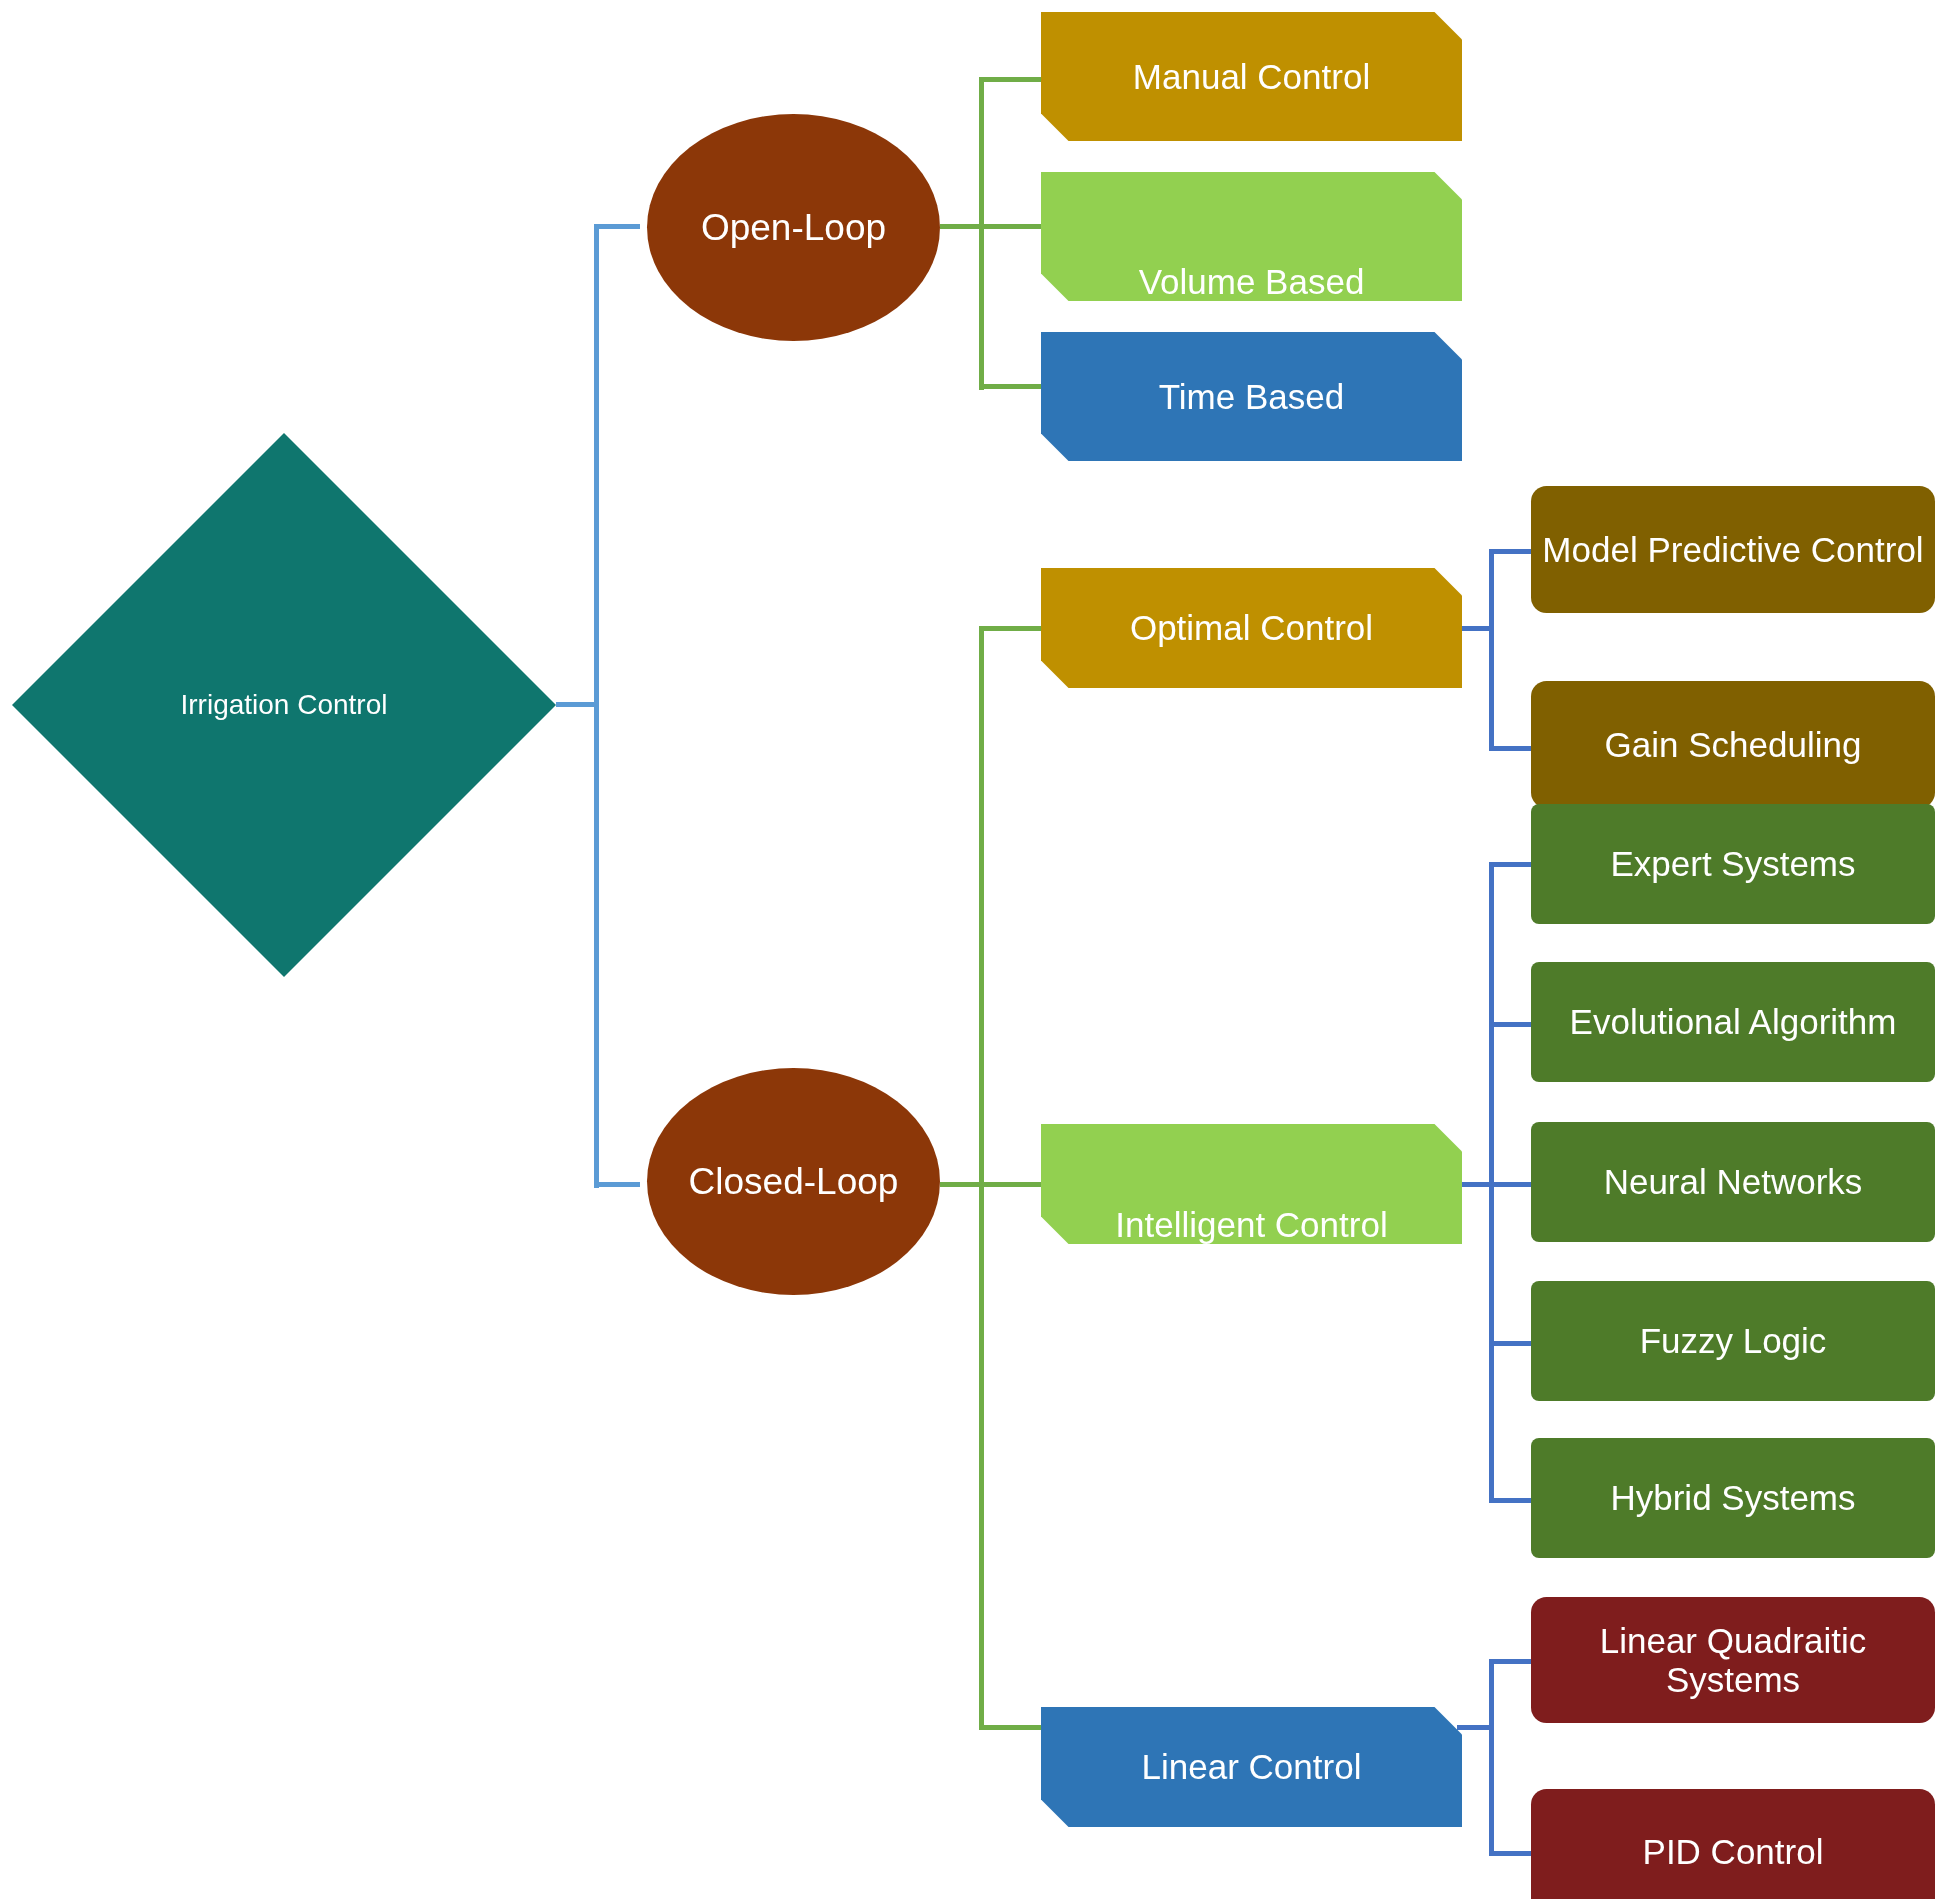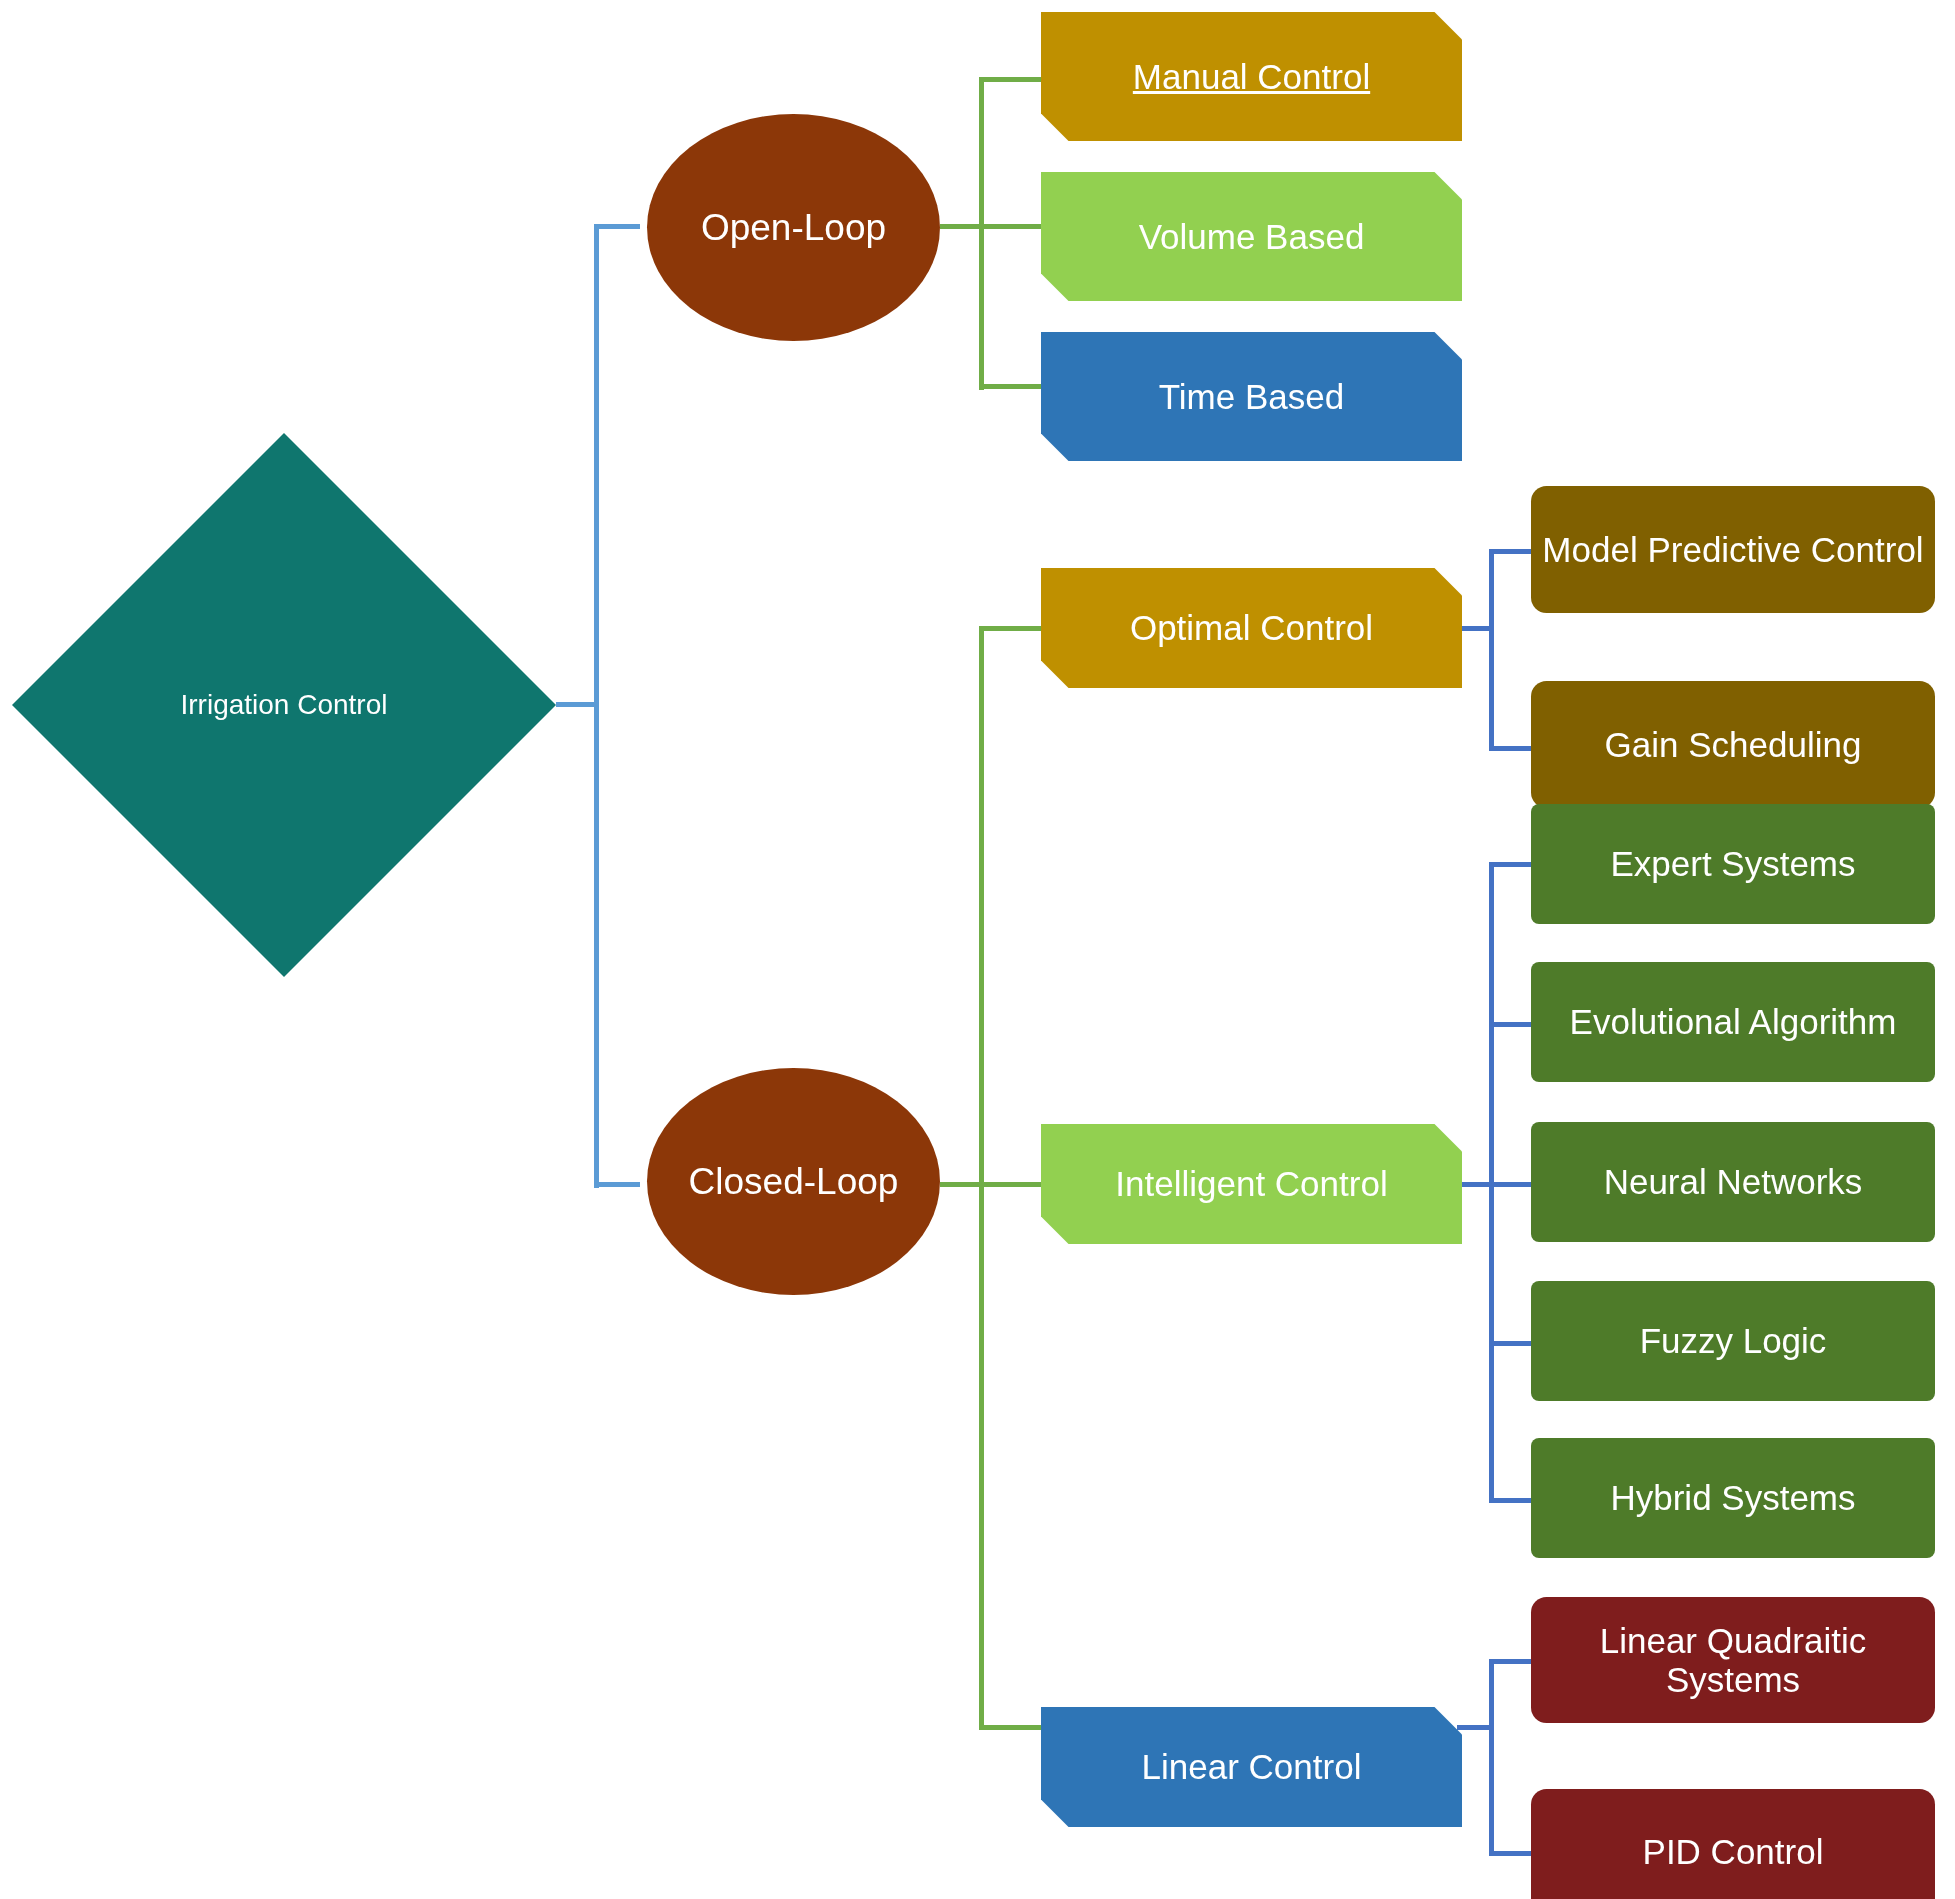--- a/index.html
+++ b/index.html
@@ -37,21 +37,21 @@
     border-radius:50%;
     font-size:37px;
   }
 
   
   .chev{
     clip-path:polygon(0 0, calc(100% - 27.5px) 0, 100% 27.5px, 100% 100%, 27.5px 100%, 0 calc(100% - 27.5px));
     font-size:35px;
   }
   .chev.gold   { background:#BF9000; }
-  .chev.lgreen { background:#92D050; }
+  .chev.lgreen { background:#92D050;align-items:flex-end; }
   .chev.blue   { background:#2E75B6; }
 
   
   .rbox{
     border-radius:15.5px;
     font-size:35px;
   }
   .rbox.darkgold { background:#806000; }
   .rbox.dgreen   { background:#4E7B29;border-radius:8px; }
   .rbox.dblue    { background:#7f1d1d; }
@@ -109,21 +109,21 @@
   </div>
 
   <div class="node ellipse" style="left:647px; top:114px; width:293px; height:227px;">
     <span>Open-Loop</span>
   </div>
 
   <div class="node ellipse" style="left:647px; top:1068px; width:293px; height:227px;">
     <span>Closed-Loop</span>
   </div>
 
-  <div class="node chev gold" style="left:1041px; top:12px; width:421px; height:129px;text-decoration:underline;">
+  <div class="node chev gold" style="left:1041px; top:12px; width:421px; height:129px;">
     <span>Manual Control</span>
   </div>
 
   <div class="node chev lgreen" style="left:1041px; top:172px; width:421px; height:129px;">
     <span>Volume Based</span>
   </div>
 
   <div class="node chev blue" style="left:1041px; top:332px; width:421px; height:129px;">
     <span>Time Based</span>
   </div>

